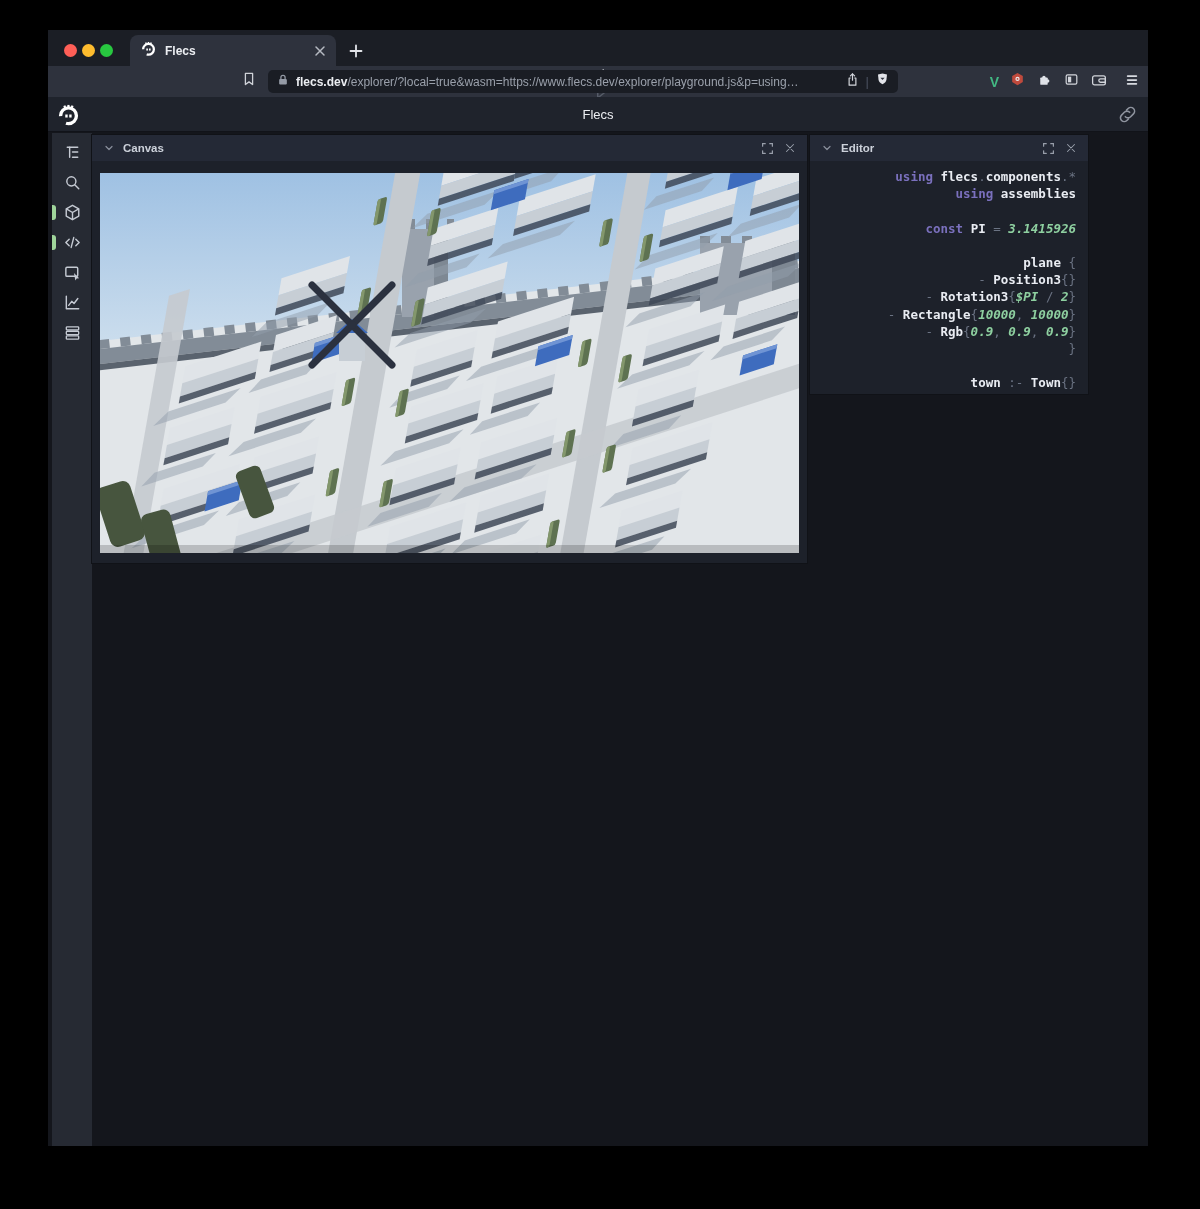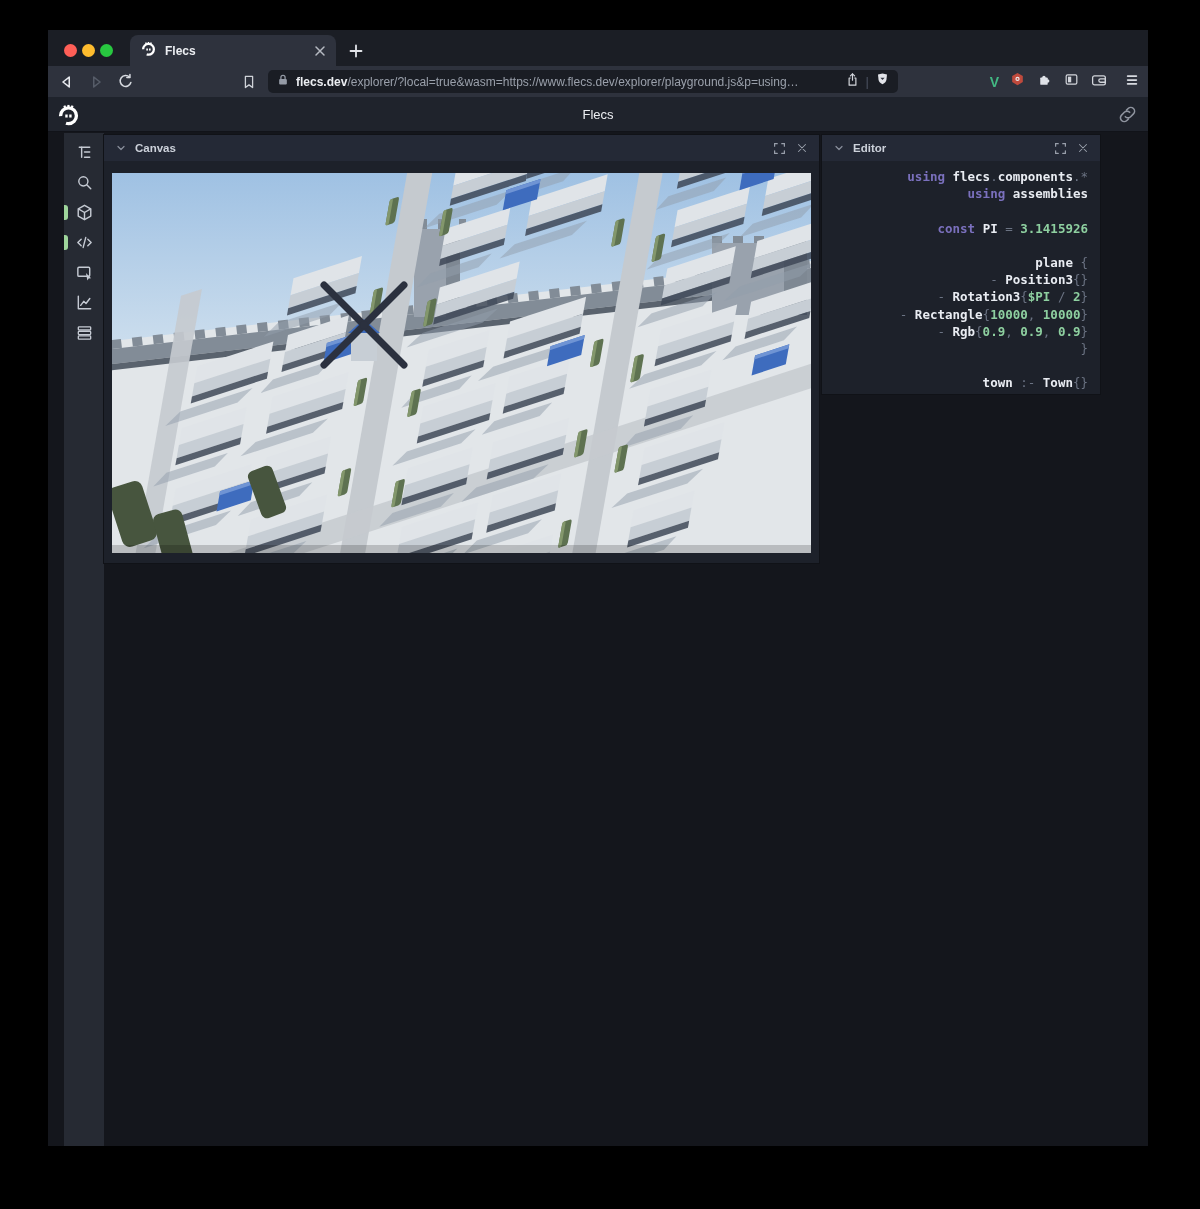--- a/index.html
+++ b/index.html
@@ -12,60 +12,60 @@
   .traffic{position:absolute;top:14px;width:13px;height:13px;border-radius:50%;}
   .tl-red{left:16px;background:var(--tl-red);}
   .tl-yellow{left:34px;background:var(--tl-yellow);}
   .tl-green{left:52px;background:var(--tl-green);}
   .tab{position:absolute;left:82px;top:5px;width:206px;height:31px;background:var(--chrome-nav);
     border-radius:8px 8px 0 0;display:flex;align-items:center;padding:0 10px;gap:8px;}
   .tab-title{color:var(--text-bright);font-size:12px;font-weight:700;flex:1;}
   .tab-close{display:flex;align-items:center;}
   .newtab{position:absolute;left:296px;top:9px;width:24px;height:24px;display:flex;align-items:center;justify-content:center;}
   .navbar{position:absolute;left:0;top:36px;width:100%;height:31px;background:var(--chrome-nav);
-    display:flex;align-items:center;}
+    display:flex;align-items:center;flex-direction:column;}
   .nav-ico{display:flex;align-items:center;justify-content:center;width:26px;height:26px;}
   .nav-back{margin-left:6px;} .nav-fwd{margin-left:3px;} .nav-reload{margin-left:3px;}
   .nav-bookmark{position:absolute;left:188px;}
   .urlbar{position:absolute;left:220px;top:4px;width:630px;height:23px;border-radius:5px;
     background:var(--url-bg);display:flex;align-items:center;padding:0 8px;gap:6px;}
   .url-text{flex:1;font-size:12px;white-space:nowrap;overflow:hidden;}
   .url-domain{color:var(--text-bright);font-weight:700;}
   .url-path{color:var(--text-dim);}
   .url-sep{color:#4b5160;font-size:13px;}
   .nav-right{position:absolute;right:8px;top:0;height:31px;display:flex;align-items:center;gap:10px;}
   .vue-v{color:var(--vue-green);font-weight:700;font-size:14px;}
   
   .appheader{position:absolute;left:0;top:67px;width:100%;height:35px;background:var(--app-header);
     border-bottom:1px solid #111319;display:flex;align-items:center;}
   .app-logo{position:absolute;left:8px;top:5px;}
   .app-title{width:100%;text-align:center;color:var(--text-bright);font-size:13px;font-weight:400;}
   .app-link{position:absolute;right:10px;top:7px;}
   
-  .appbody{position:absolute;left:16px;top:103px;width:100%;height:1013px;background:var(--main-bg);}
+  .appbody{position:absolute;left:4px;top:103px;width:100%;height:1013px;background:var(--main-bg);}
   .sidebar{position:absolute;left:0;top:0;width:40px;height:100%;background:var(--sidebar-bg);
     display:flex;flex-direction:column;align-items:center;padding-top:8px;gap:8px;}
   .side-item{width:22px;height:22px;display:flex;align-items:center;justify-content:center;}
   .active-bar{position:absolute;left:0;width:4px;height:15px;border-radius:0 3px 3px 0;background:var(--accent-green);}
   .ab-scene{top:72px;} .ab-code{top:102px;}
   .panel{position:absolute;background:var(--panel-body);box-shadow:0 0 0 1px #101217;}
   .panel-canvas{left:40px;top:2px;width:715px;height:428px;}
   .panel-editor{left:758px;top:2px;width:278px;height:259px;}
   .panel-head{height:26px;background:var(--panel-head);display:flex;align-items:center;padding:0 8px;gap:5px;}
   .panel-title{color:#ccd1da;font-size:11.5px;font-weight:700;flex:1;}
   .ph-ico{display:flex;align-items:center;justify-content:center;width:18px;height:18px;}
   .viewport{position:absolute;left:8px;top:38px;width:699px;height:380px;background:#9fc1e3;}
   .viewport svg{display:block;}
   
   .code{position:absolute;left:0;top:26px;right:0;bottom:0;padding:7px 12px;
     font-family:"DejaVu Sans Mono",monospace;font-size:12.5px;line-height:17.2px;white-space:pre;}
   .code-line{height:17.2px;text-align:right;}
   .tk-kw{color:var(--code-kw);font-weight:700;}
   .tk-id{color:var(--code-id);font-weight:700;}
-  .tk-num{color:var(--code-num);font-weight:700;}
+  .tk-num{color:var(--code-num);font-weight:700;font-style:italic;}
   .tk-pn{color:var(--code-pn);font-weight:400;}
   svg{overflow:visible;}
   .viewport svg{overflow:hidden;}
 </style>
 </head>
 <body>
 
 <div class="window">
 
   <div class="tabbar">

